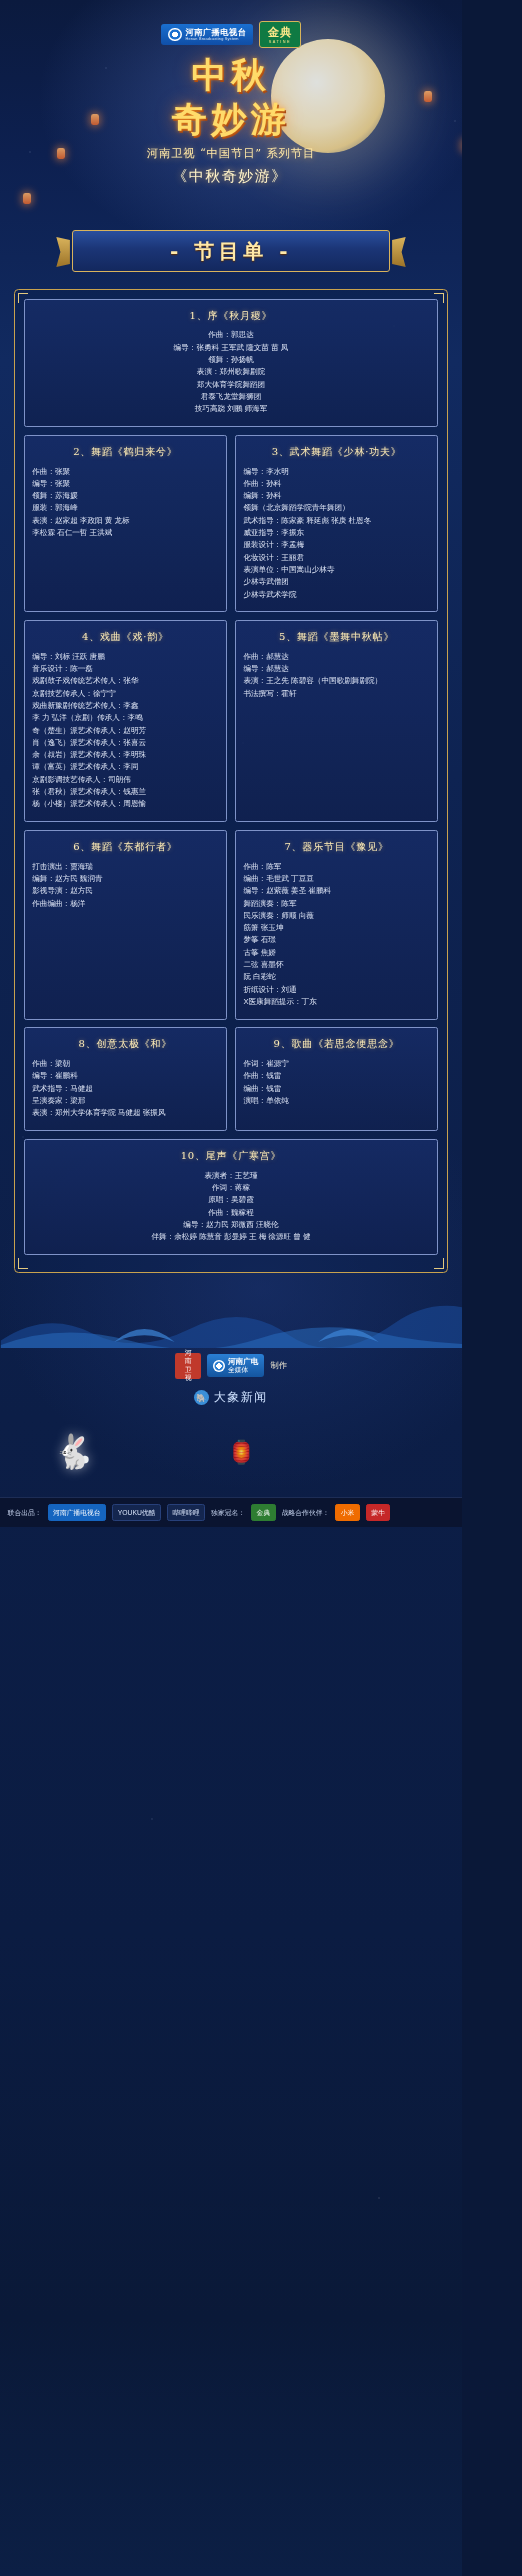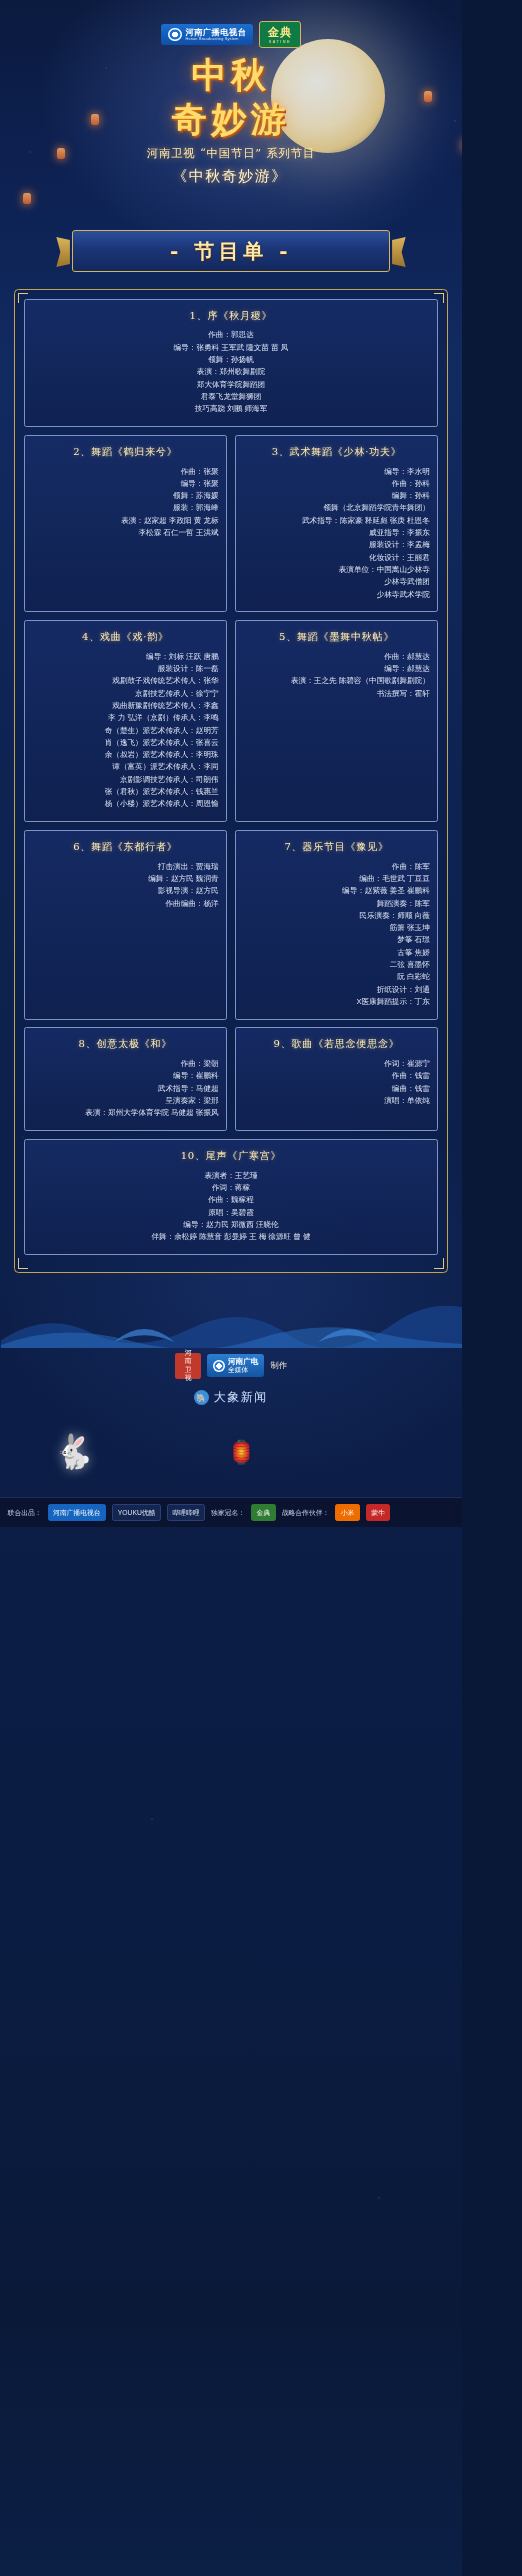--- a/index.html
+++ b/index.html
@@ -133,21 +133,21 @@
     padding:9px 7.6px 10.6px 7.6px;
     flex:1;
     min-width:0;
   }
   .card.full { width:100%; }
   .card .title {
     text-align:center; color:#ffeeb8; font-size:10px; font-weight:normal;
     font-family:"DejaVu Serif", serif; letter-spacing:0.8px; margin-bottom:6.8px;
     text-shadow:0 0 4.5px rgba(255,200,100,.5);
   }
-  .credits { font-size:7.6px; line-height:1.62; color:#dfe6f6;text-align:right; }
+  .credits { font-size:7.6px; line-height:1.62; color:#dfe6f6; }
   .credits .ln { display:block; }
   .card.full .credits { text-align:center; }
   .card.full .credits .ln { text-align:center; }
 
   
   .wave {
     margin-top:7.6px; height:68px; position:relative; overflow:hidden;
   }
   .wave svg { position:absolute; left:0; bottom:0; }
   .prod {
@@ -278,21 +278,21 @@
           <span class="ln">        少林寺武术学院</span>
         </div>
       </div>
     </div>
 
     <div class="row">
       <div class="card">
         <div class="title">4、戏曲《戏·韵》</div>
         <div class="credits">
           <span class="ln">编导：刘标 汪跃 唐鹏</span>
-          <span class="ln">服装设计：陈一磊</span>
+          <span class="ln">音乐设计：陈一磊</span>
           <span class="ln">戏剧鼓子戏传统艺术传人：张华</span>
           <span class="ln">京剧技艺传承人：徐宁宁</span>
           <span class="ln">戏曲新豫剧传统艺术传人：李鑫</span>
           <span class="ln">李 力 弘洋（京剧）传承人：李鸣</span>
           <span class="ln">奇（楚生）派艺术传承人：赵明芳</span>
           <span class="ln">肖（逸飞）派艺术传承人：张喜云</span>
           <span class="ln">余（叔岩）派艺术传承人：李明珠</span>
           <span class="ln">谭（富英）派艺术传承人：李同</span>
           <span class="ln">京剧影调技艺传承人：司朗伟</span>
           <span class="ln">张（君秋）派艺术传承人：钱惠兰</span>
@@ -360,22 +360,22 @@
         </div>
       </div>
     </div>
 
     <div class="row">
       <div class="card full">
         <div class="title">10、尾声《广寒宫》</div>
         <div class="credits">
           <span class="ln">表演者：王艺瑾</span>
           <span class="ln">作词：蒋稼</span>
+          <span class="ln">原唱：吴碧霞</span>
           <span class="ln">作曲：魏稼程</span>
-          <span class="ln">原唱：吴碧霞</span>
           <span class="ln">编导：赵力民 郑微西 汪晓伦</span>
           <span class="ln">伴舞：余松婷 陈慧音 彭曼婷 王 梅 徐源旺 曾 健</span>
         </div>
       </div>
     </div>
   </div>
 
   <div class="wave">
     <svg width="523" height="68" viewBox="0 0 690 90">
       <path d="M0 80 Q60 40 120 70 T250 65 T380 72 T520 58 T690 78 L690 90 L0 90Z" fill="#1b4fa0" opacity=".55"></path>

